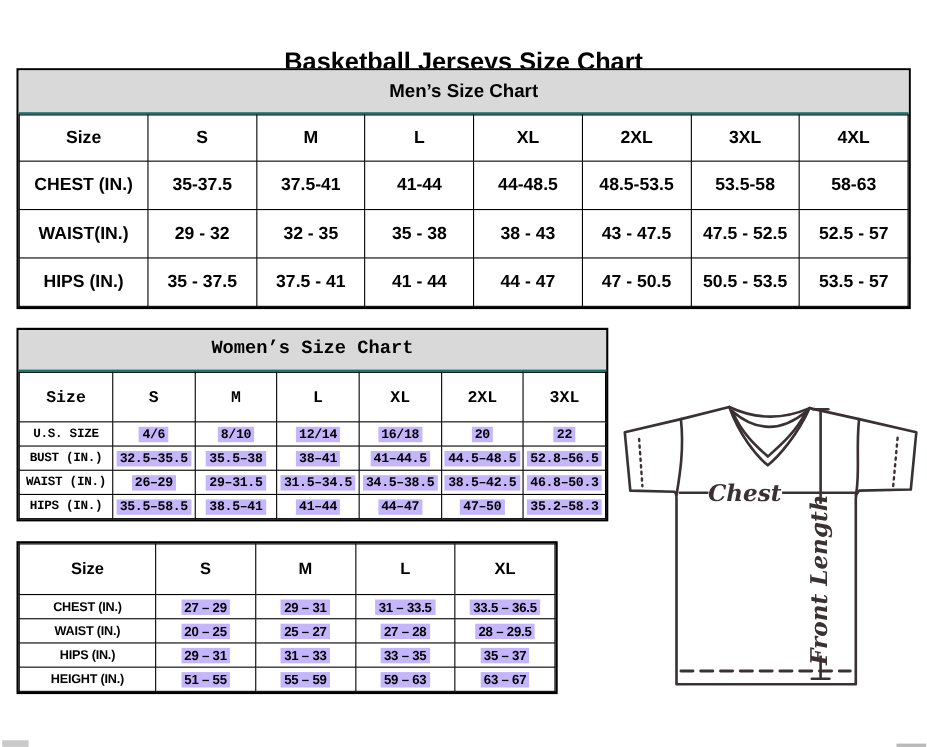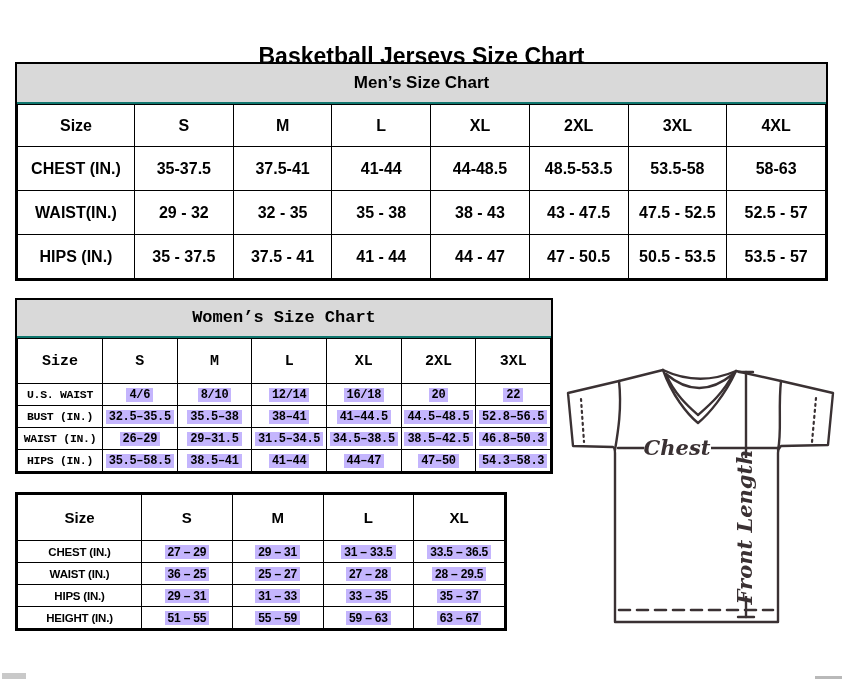--- a/index.html
+++ b/index.html
@@ -114,21 +114,21 @@
           <th>S</th>
           <th>M</th>
           <th>L</th>
           <th>XL</th>
           <th>2XL</th>
           <th>3XL</th>
         </tr>
       </thead>
     <tbody>
         <tr>
-          <td class="row-label">U.S. WAIST</td>
+          <td class="row-label">U.S. SIZE</td>
           <td><span class="val">4/6</span></td>
           <td><span class="val">8/10</span></td>
           <td><span class="val">12/14</span></td>
           <td><span class="val">16/18</span></td>
           <td><span class="val">20</span></td>
           <td><span class="val">22</span></td>
         </tr>
         <tr>
           <td class="row-label">BUST (IN.)</td>
           <td><span class="val">32.5–35.5</span></td>
@@ -147,21 +147,21 @@
           <td><span class="val">38.5–42.5</span></td>
           <td><span class="val">46.8–50.3</span></td>
         </tr>
         <tr>
           <td class="row-label">HIPS (IN.)</td>
           <td><span class="val">35.5–58.5</span></td>
           <td><span class="val">38.5–41</span></td>
           <td><span class="val">41–44</span></td>
           <td><span class="val">44–47</span></td>
           <td><span class="val">47–50</span></td>
-          <td><span class="val">54.3–58.3</span></td>
+          <td><span class="val">35.2–58.3</span></td>
         </tr>
       </tbody>
   </table>
 </div>
 
 <div class="tbl" id="youth">
   <table>
     <thead>
         <tr>
           <th class="label-col">Size</th>
@@ -174,21 +174,21 @@
     <tbody>
         <tr>
           <td class="row-label">CHEST (IN.)</td>
           <td><span class="val">27 – 29</span></td>
           <td><span class="val">29 – 31</span></td>
           <td><span class="val">31 – 33.5</span></td>
           <td><span class="val">33.5 – 36.5</span></td>
         </tr>
         <tr>
           <td class="row-label">WAIST (IN.)</td>
-          <td><span class="val">36 – 25</span></td>
+          <td><span class="val">20 – 25</span></td>
           <td><span class="val">25 – 27</span></td>
           <td><span class="val">27 – 28</span></td>
           <td><span class="val">28 – 29.5</span></td>
         </tr>
         <tr>
           <td class="row-label">HIPS (IN.)</td>
           <td><span class="val">29 – 31</span></td>
           <td><span class="val">31 – 33</span></td>
           <td><span class="val">33 – 35</span></td>
           <td><span class="val">35 – 37</span></td>

